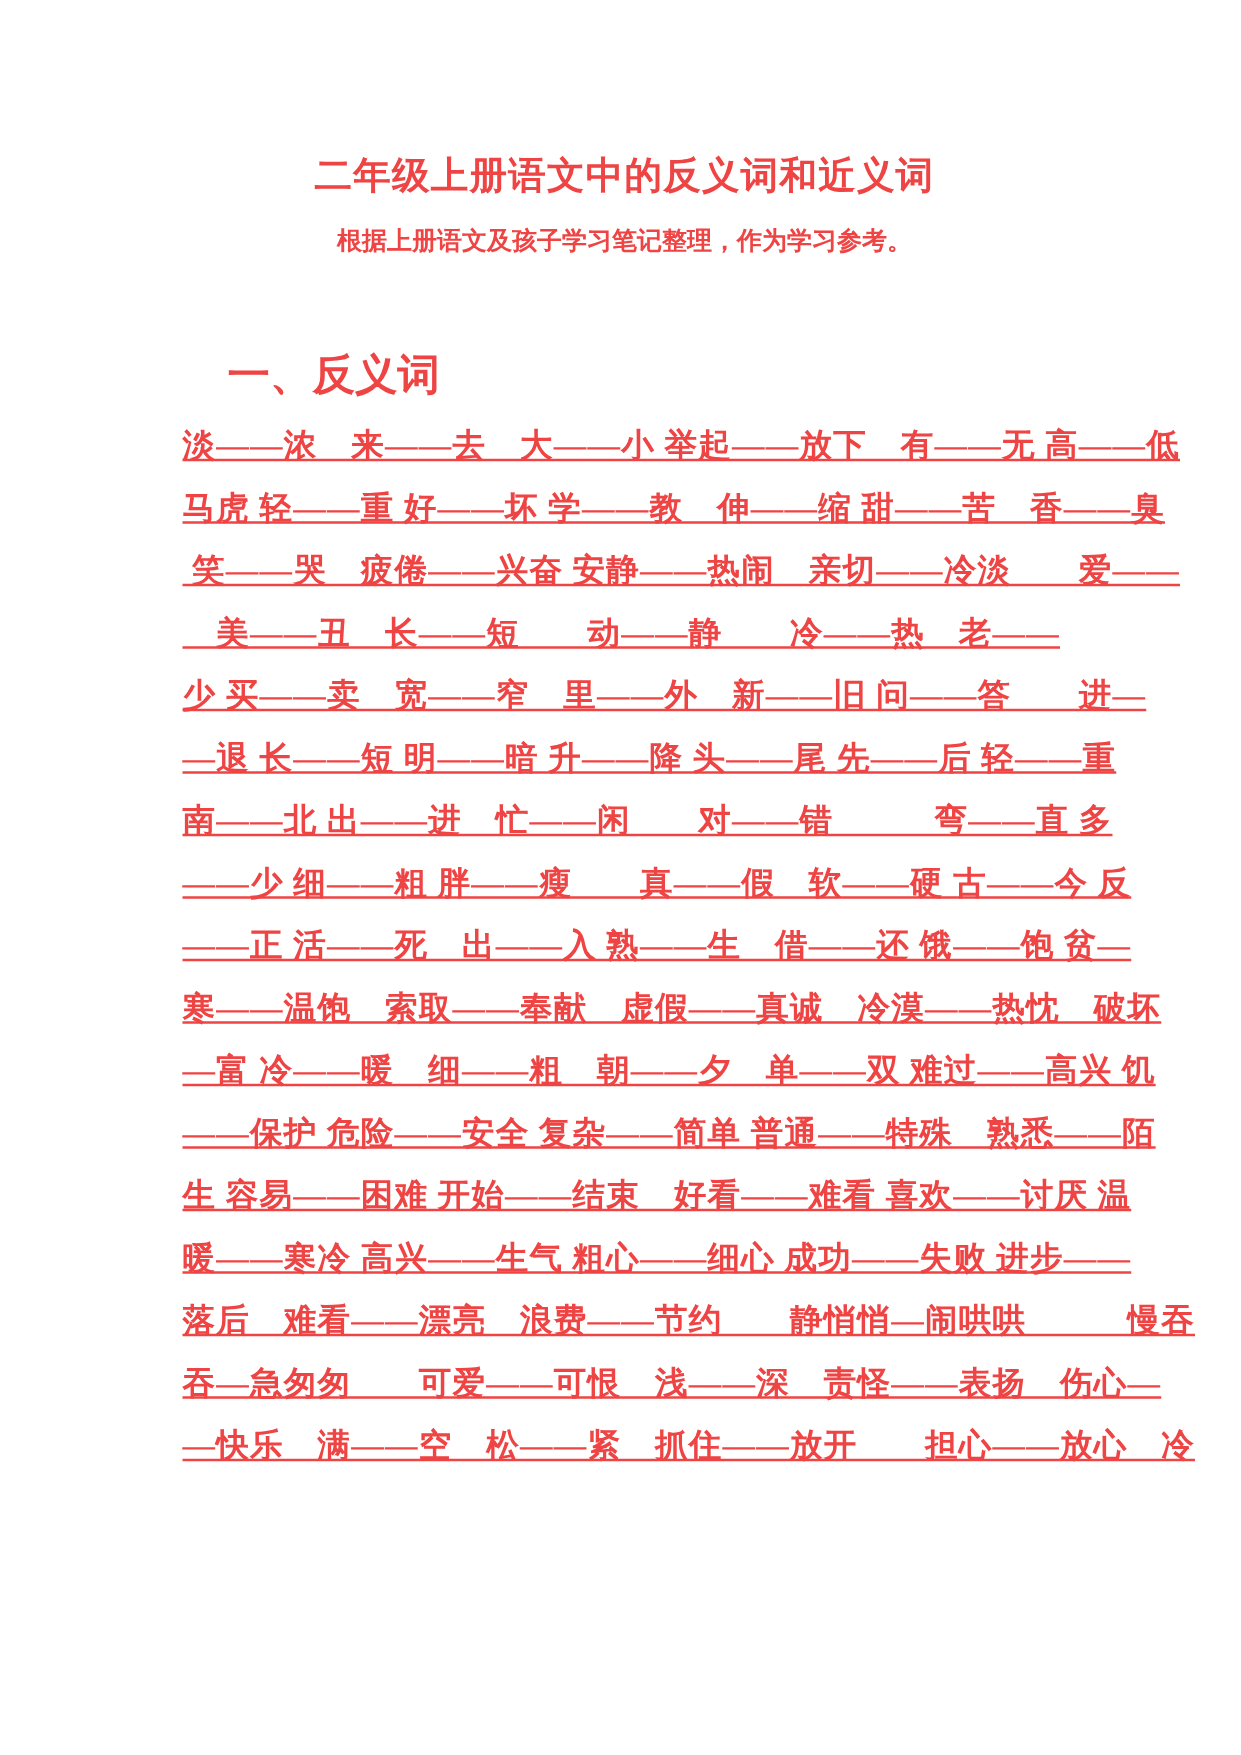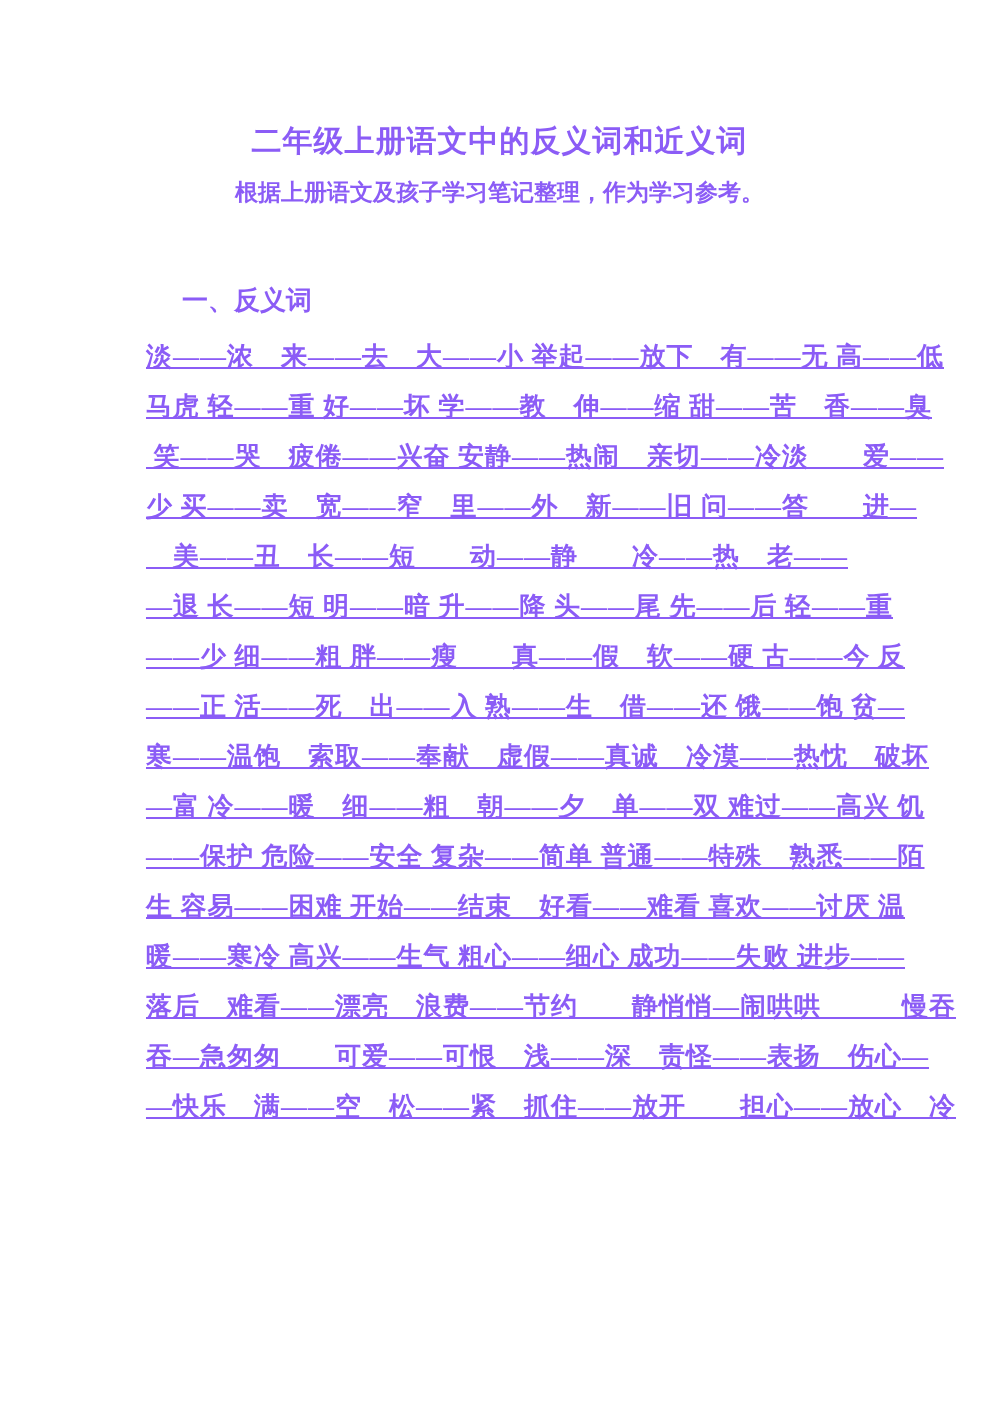--- a/index.html
+++ b/index.html
@@ -6,47 +6,47 @@
     margin: 0;
     padding: 0;
     background: #ffffff;
   }
   .page {
     position: relative;
     width: 993px;
     height: 1404px;
     margin: 0 auto;
     background: #ffffff;
-    color: #8b5cf6;
+    color: #ef4444;
     font-family: "Liberation Serif", "DejaVu Serif", serif;
     font-weight: 700;
     overflow: hidden;
     box-sizing: border-box;
     padding: 0 140px 0 146px;
   }
   .doc-title {
     margin: 0;
     padding-top: 122px;
     font-size: 30px;
     line-height: 38px;
     text-align: center;
     font-weight: 700;
     letter-spacing: 1px;
   }
   .doc-subtitle {
     margin: 16px 0 0 0;
-    font-size: 23px;
+    font-size: 20px;
     line-height: 34px;
     text-align: center;
     font-weight: 700;
   }
   .section-heading {
     margin: 74px 0 0 0;
     padding-left: 36px;
-    font-size: 26px;
+    font-size: 34px;
     line-height: 34px;
     font-weight: 700;
     text-align: left;
   }
   .body-text {
     margin-top: 14px;
     text-decoration: underline;
   }
   .text-line {
     font-size: 26px;
@@ -61,23 +61,24 @@
 <body>
 
 <div class="page">
   <h1 class="doc-title">二年级上册语文中的反义词和近义词</h1>
   <p class="doc-subtitle">根据上册语文及孩子学习笔记整理，作为学习参考。</p>
   <h2 class="section-heading">一、反义词</h2>
   <div class="body-text">
     <div class="text-line">淡——浓　来——去　大——小 举起——放下　有——无 高——低</div>
     <div class="text-line">马虎 轻——重 好——坏 学——教　伸——缩 甜——苦　香——臭</div>
     <div class="text-line"> 笑——哭　疲倦——兴奋 安静——热闹　亲切——冷淡　　爱——</div>
+    <div class="text-line">　美——丑　长——短　　动——静　　冷——热　老——</div>
     <div class="text-line">少 买——卖　宽——窄　里——外　新——旧 问——答　　进—</div>
-    <div class="text-line">　美——丑　长——短　　动——静　　冷——热　老——</div>
     <div class="text-line">—退 长——短 明——暗 升——降 头——尾 先——后 轻——重</div>
+    <div class="text-line">南——北 出——进　忙——闲　　对——错　　　弯——直 多</div>
     <div class="text-line">——少 细——粗 胖——瘦　　真——假　软——硬 古——今 反</div>
     <div class="text-line">——正 活——死　出——入 熟——生　借——还 饿——饱 贫—</div>
     <div class="text-line">寒——温饱　索取——奉献　虚假——真诚　冷漠——热忱　破坏</div>
     <div class="text-line">—富 冷——暖　细——粗　朝——夕　单——双 难过——高兴 饥</div>
     <div class="text-line">——保护 危险——安全 复杂——简单 普通——特殊　熟悉——陌</div>
     <div class="text-line">生 容易——困难 开始——结束　好看——难看 喜欢——讨厌 温</div>
     <div class="text-line">暖——寒冷 高兴——生气 粗心——细心 成功——失败 进步——</div>
     <div class="text-line">落后　难看——漂亮　浪费——节约　　静悄悄—闹哄哄　　　慢吞</div>
     <div class="text-line">吞—急匆匆　　可爱——可恨　浅——深　责怪——表扬　伤心—</div>
     <div class="text-line">—快乐　满——空　松——紧　抓住——放开　　担心——放心　冷</div>

